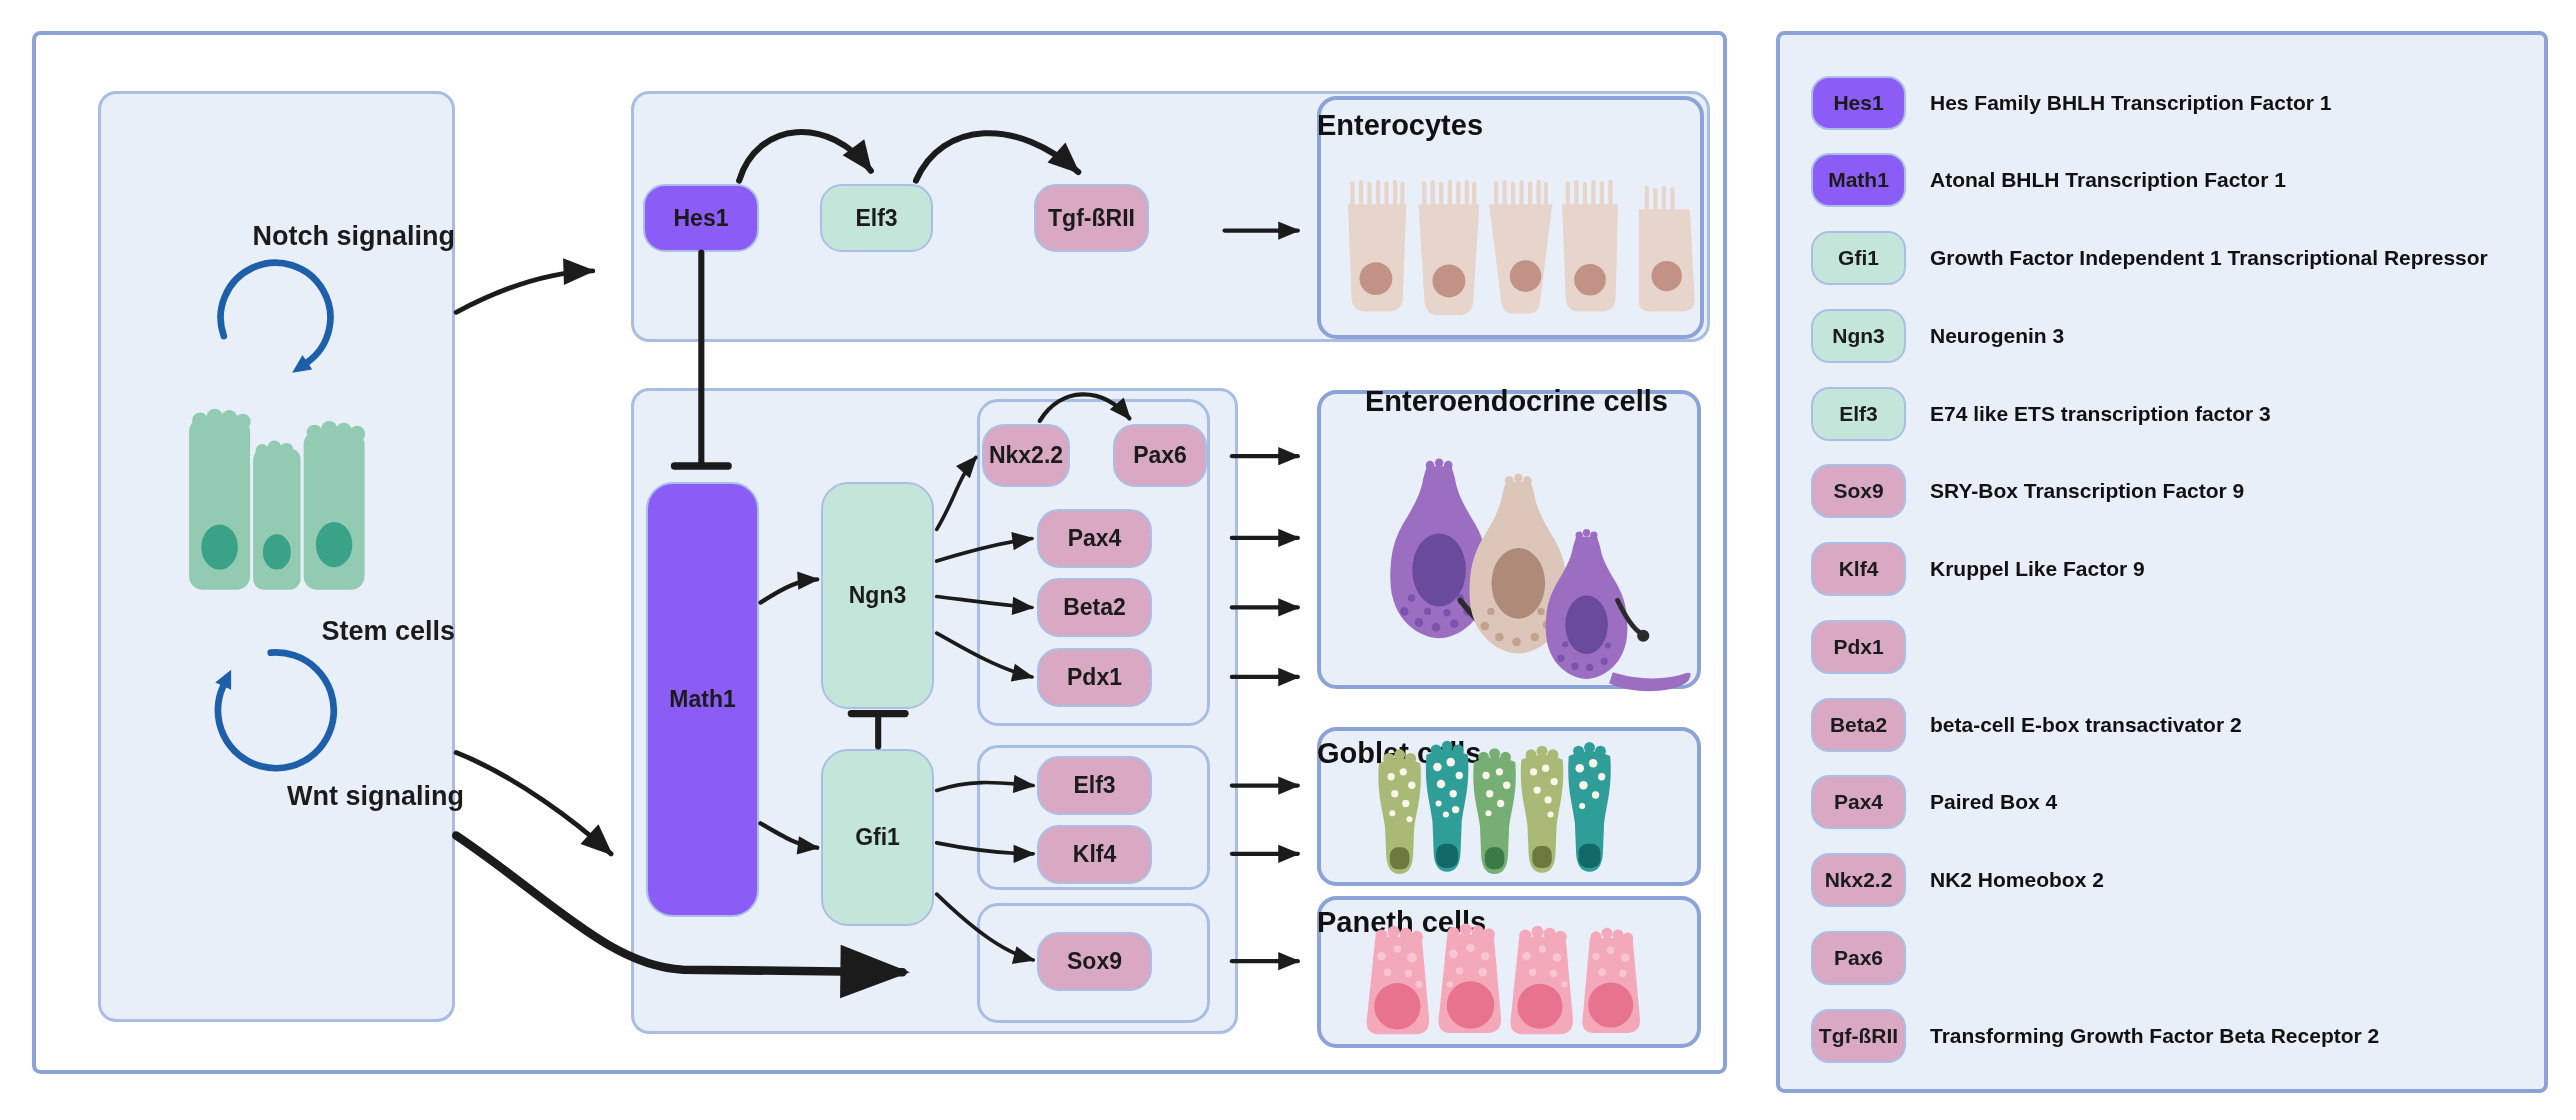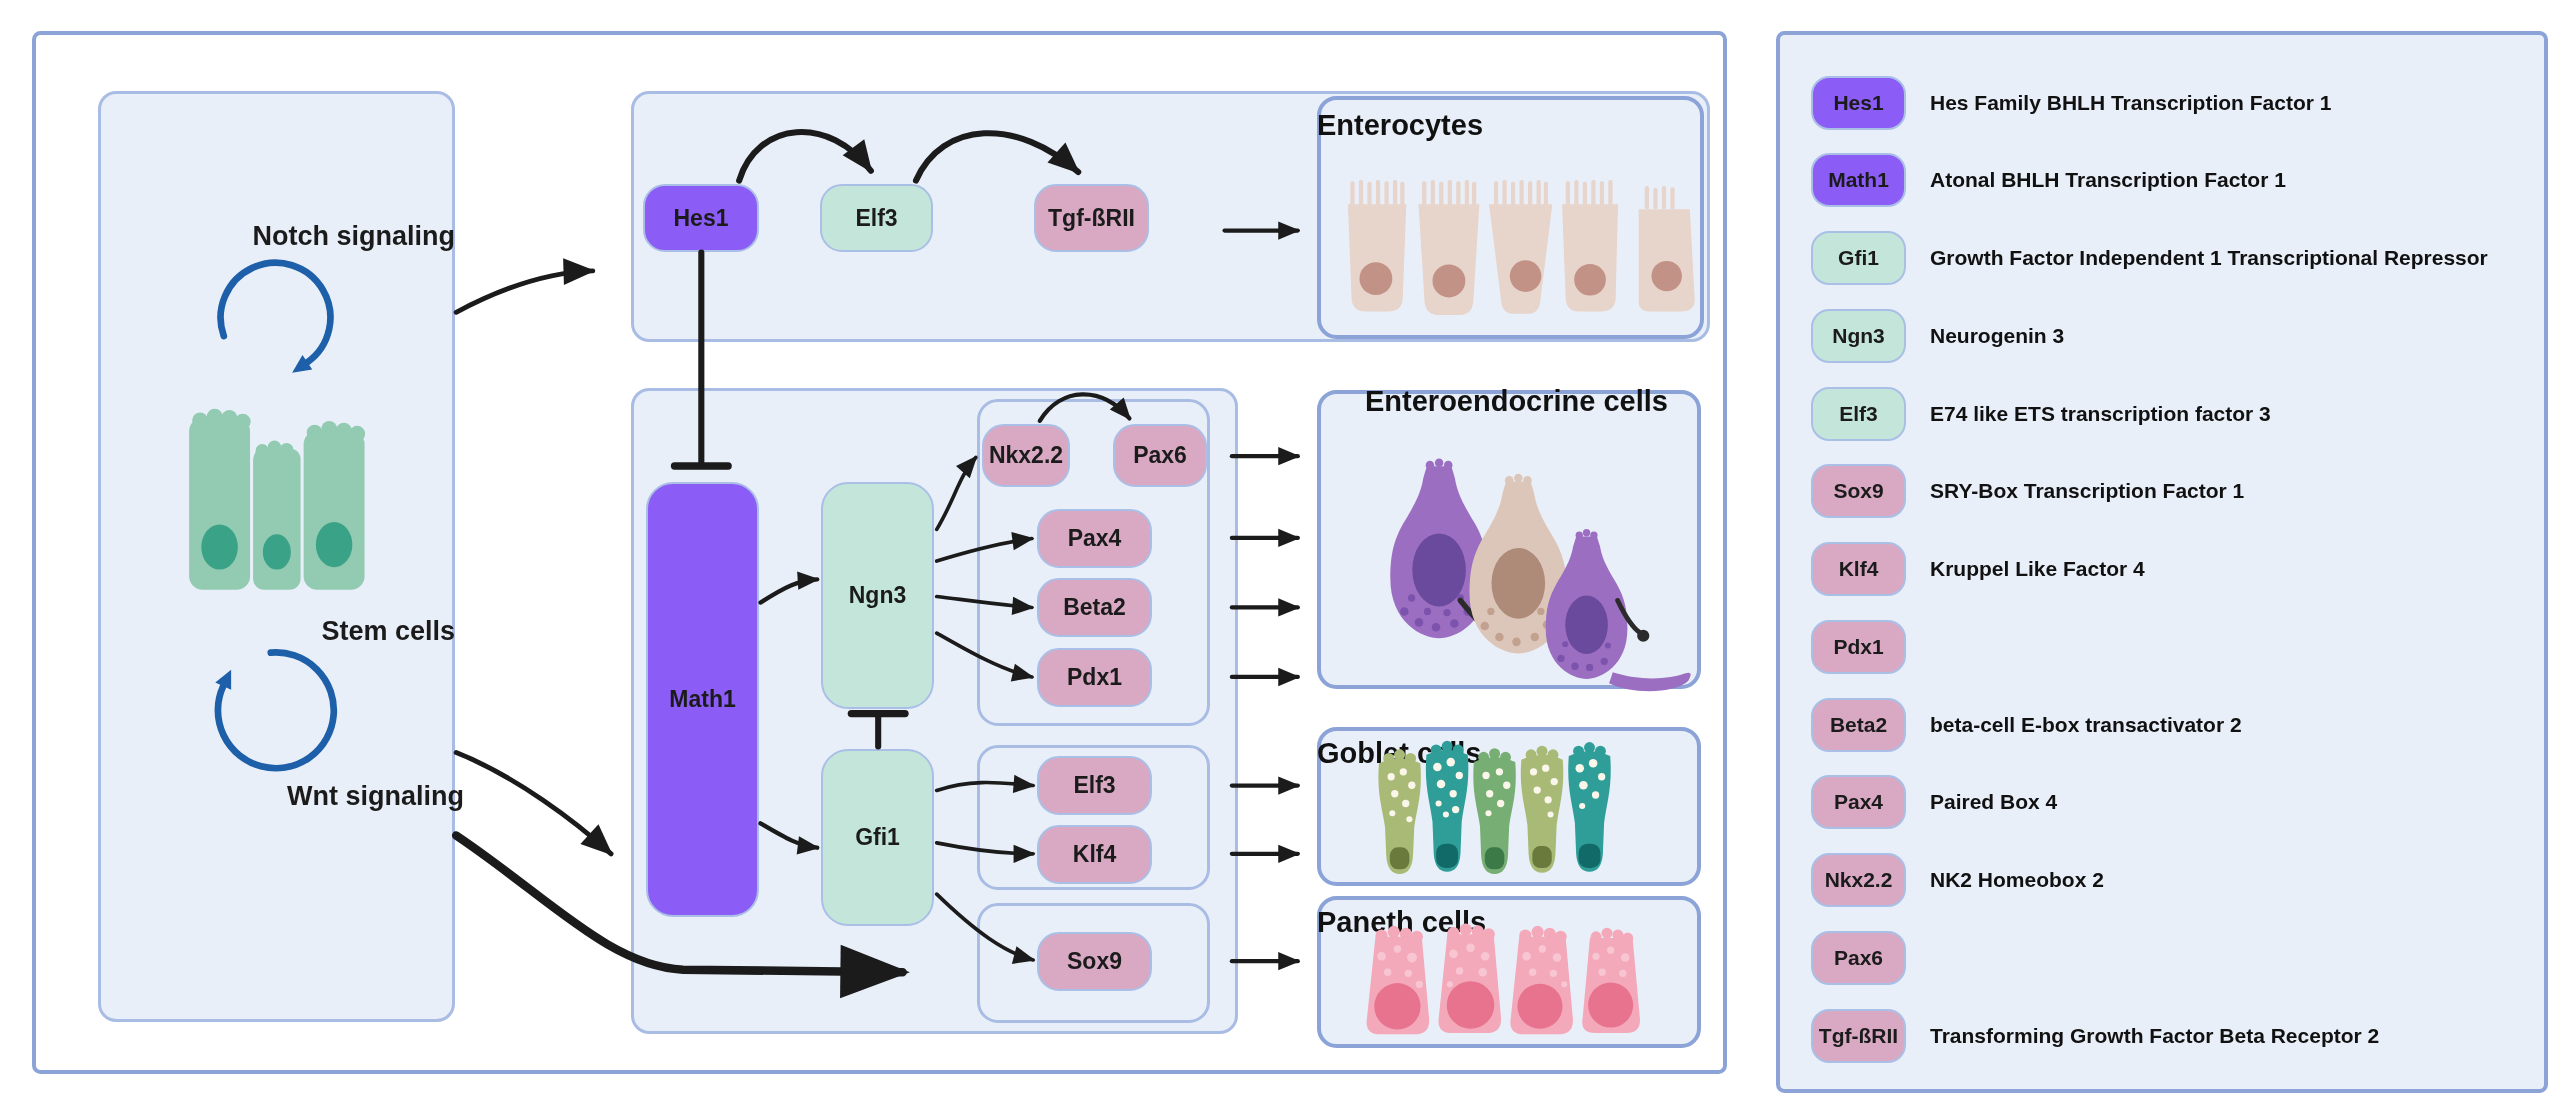--- a/index.html
+++ b/index.html
@@ -442,25 +442,25 @@
   <div class="legend-row" style="top:309px;">
     <div class="legend-badge mint">Ngn3</div>
     <div class="legend-name">Neurogenin 3</div>
   </div>
   <div class="legend-row" style="top:387px;">
     <div class="legend-badge mint">Elf3</div>
     <div class="legend-name">E74 like ETS transcription factor 3</div>
   </div>
   <div class="legend-row" style="top:464px;">
     <div class="legend-badge pink">Sox9</div>
-    <div class="legend-name">SRY-Box Transcription Factor 1</div>
+    <div class="legend-name">SRY-Box Transcription Factor 9</div>
   </div>
   <div class="legend-row" style="top:542px;">
     <div class="legend-badge pink">Klf4</div>
-    <div class="legend-name">Kruppel Like Factor 4</div>
+    <div class="legend-name">Kruppel Like Factor 9</div>
   </div>
   <div class="legend-row" style="top:620px;">
     <div class="legend-badge pink">Pdx1</div>
   </div>
   <div class="legend-row" style="top:698px;">
     <div class="legend-badge pink">Beta2</div>
     <div class="legend-name">beta-cell E-box transactivator 2</div>
   </div>
   <div class="legend-row" style="top:775px;">
     <div class="legend-badge pink">Pax4</div>

